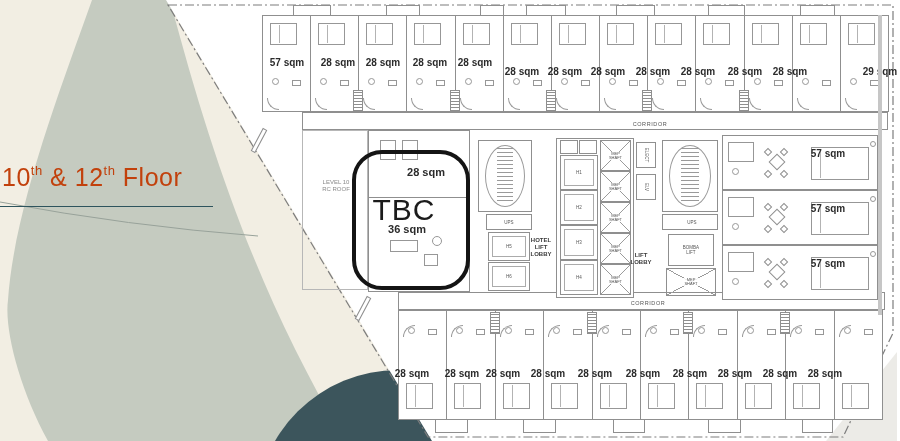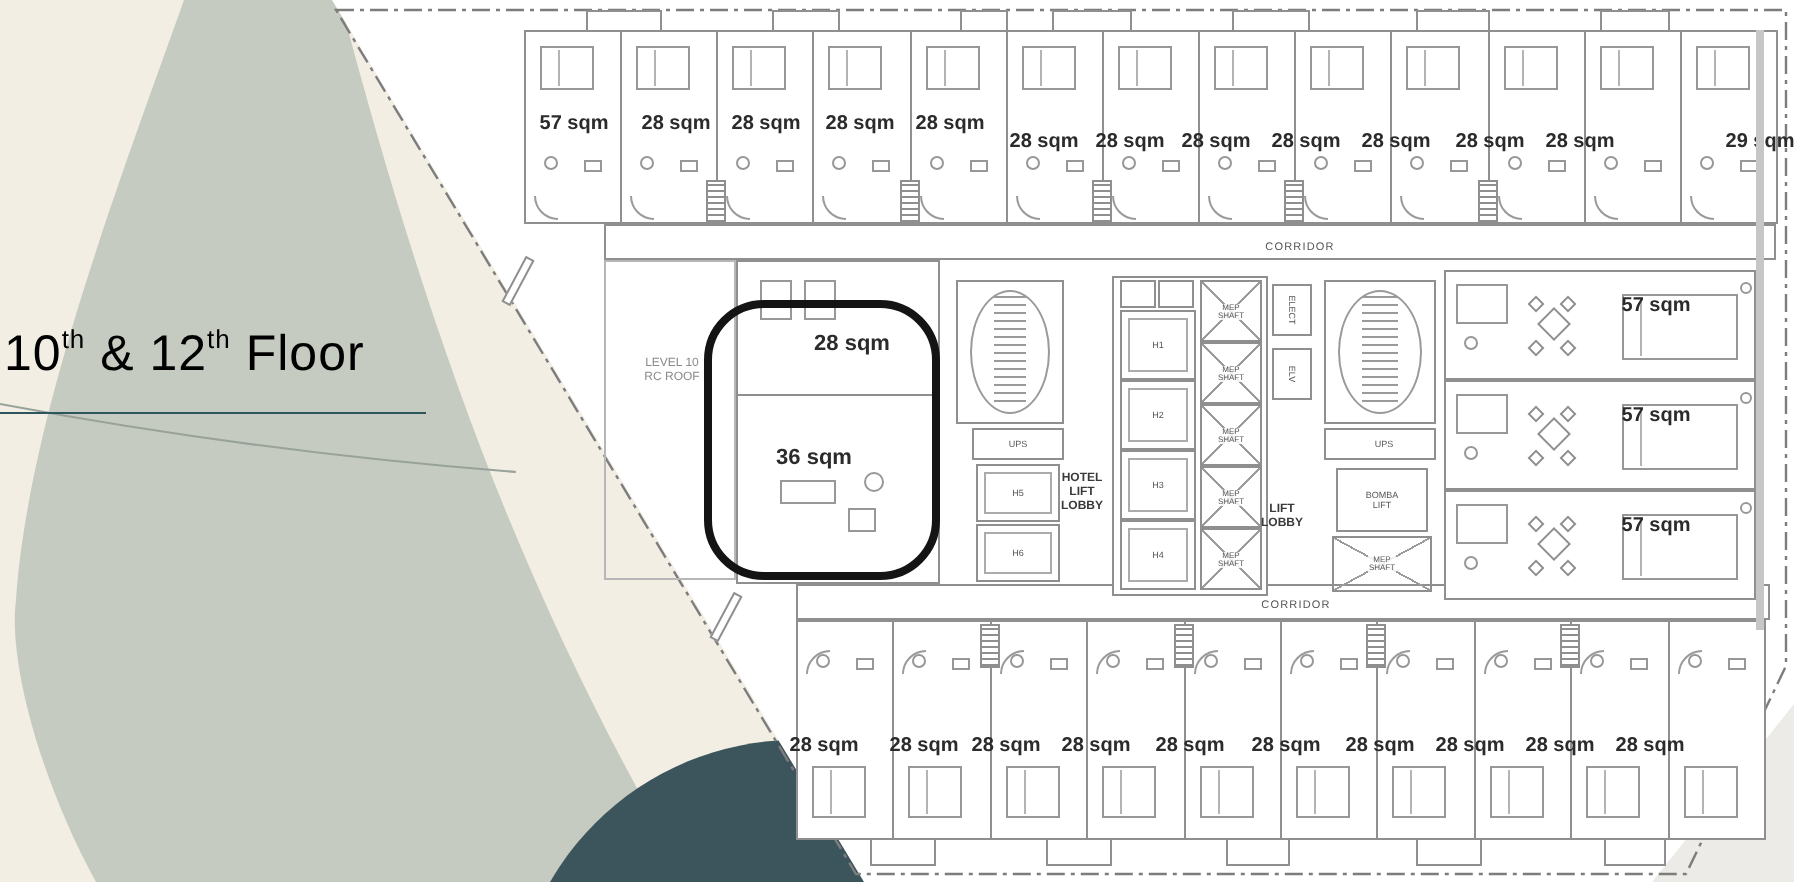--- a/index.html
+++ b/index.html
@@ -1,21 +1,21 @@
 <!DOCTYPE html>
 <html><head>
 <meta charset="utf-8">
 <style>
   html,body{margin:0;padding:0;background:#fff}
   .stage{position:relative;width:900px;height:441px;background:#fff;overflow:hidden;
          font-family:"Liberation Sans",sans-serif}
   
   .decor{position:absolute;left:0;top:0;width:500px;height:441px;background:#f2eee3;overflow:hidden}
   .decor svg{position:absolute;left:0;top:0}
-  .title{position:absolute;left:2px;top:163px;font-size:25px;letter-spacing:.5px;color:#000000;white-space:nowrap}
+  .title{position:absolute;left:2px;top:163px;font-size:25px;letter-spacing:.5px;color:#c2410c;white-space:nowrap}
   .title sup{font-size:13px;position:relative;top:-2px}
   .title-line{position:absolute;left:0;top:206px;width:213px;height:1px;background:#2e545d}
   
   #plan-layer,#labels{position:absolute;left:0;top:0;width:900px;height:441px}
   .wall,.room,.hatch,.xbox,.stair,.lift,.bed,.mini,.dot,.tbl,.chair,.wline,.slash,.balc
       {position:absolute;box-sizing:border-box}
   .wall,.balc{border:1px solid #8f8f8f;background:#fff}
   .room{border:1px solid #8f8f8f;background:#fff;overflow:hidden}
   .wline{background:#8f8f8f}
   .hatch{border:1px solid #8f8f8f;background:repeating-linear-gradient(0deg,#8f8f8f 0 1px,#fff 1px 3px)}
@@ -365,15 +365,16 @@
     <div class="tiny" style="left:509px;top:222px">UPS</div>
     <div class="tiny" style="left:692px;top:222px">UPS</div>
     <div class="tiny" style="left:691px;top:250px">
       <span>BOMBA</span>
       <span>LIFT</span>
     </div>
     <div class="tiny vert" style="left:646px;top:155px">ELECT</div>
     <div class="tiny vert" style="left:646px;top:187px">ELV</div>
     <div class="rlabel" style="left:426px;top:172px;font-size:11px">28 sqm</div>
     <div class="rlabel" style="left:407px;top:229px;font-size:11px">36 sqm</div>
+    <div class="tbc-mark">TBC</div>
     <div class="tbc-ring"></div>
   </div>
 </div>
 
 </body></html>

